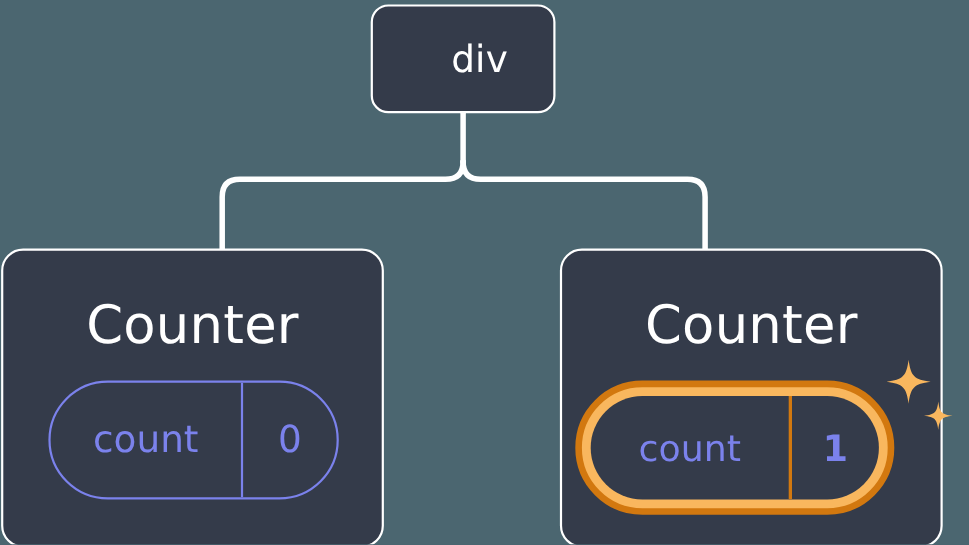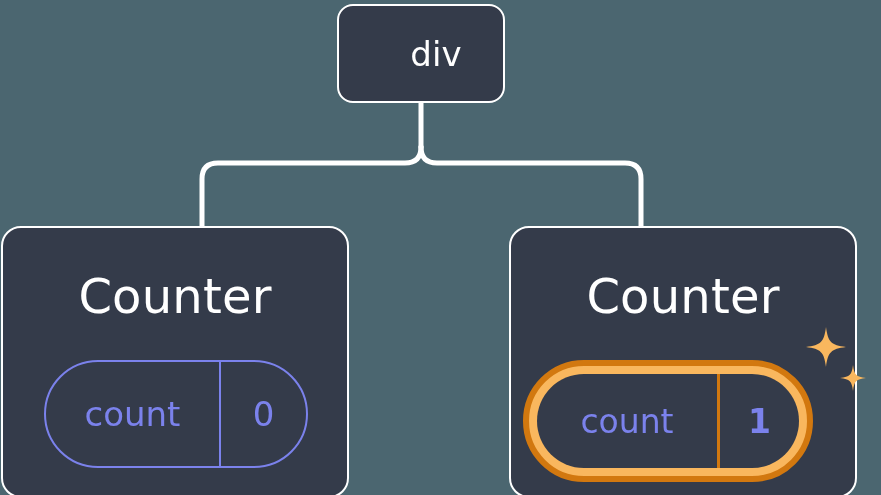--- a/index.html
+++ b/index.html
@@ -69,21 +69,21 @@
   .card .node-title {
     font-size: 48px;
     color: #ffffff;
     line-height: 1;
     letter-spacing: 0.2px;
   }
 
   
   .pill-wrap {
     position: absolute;
-    top: 132px;
+    top: 118px;
     display: flex;
     align-items: center;
     justify-content: flex-start;
   }
   #node-counter-left .pill-wrap  { left: 41px; }
   #node-counter-right .pill-wrap { left: 12px; }
 
   .pill {
     position: relative;
     box-sizing: border-box;

